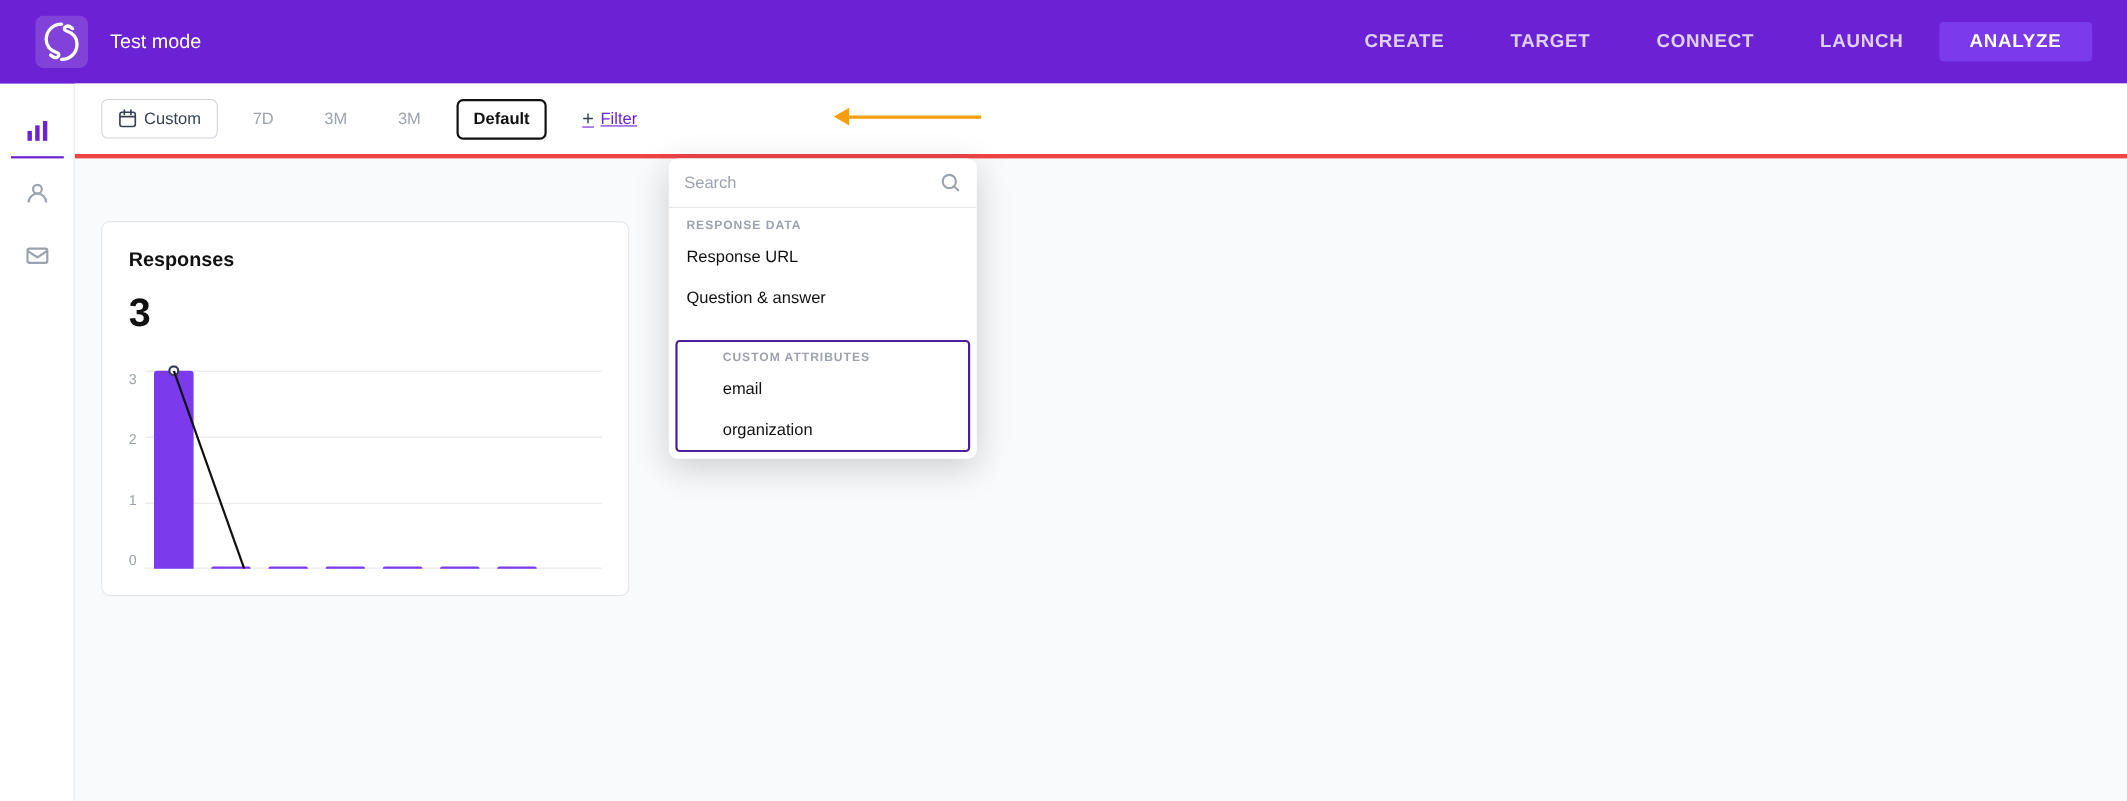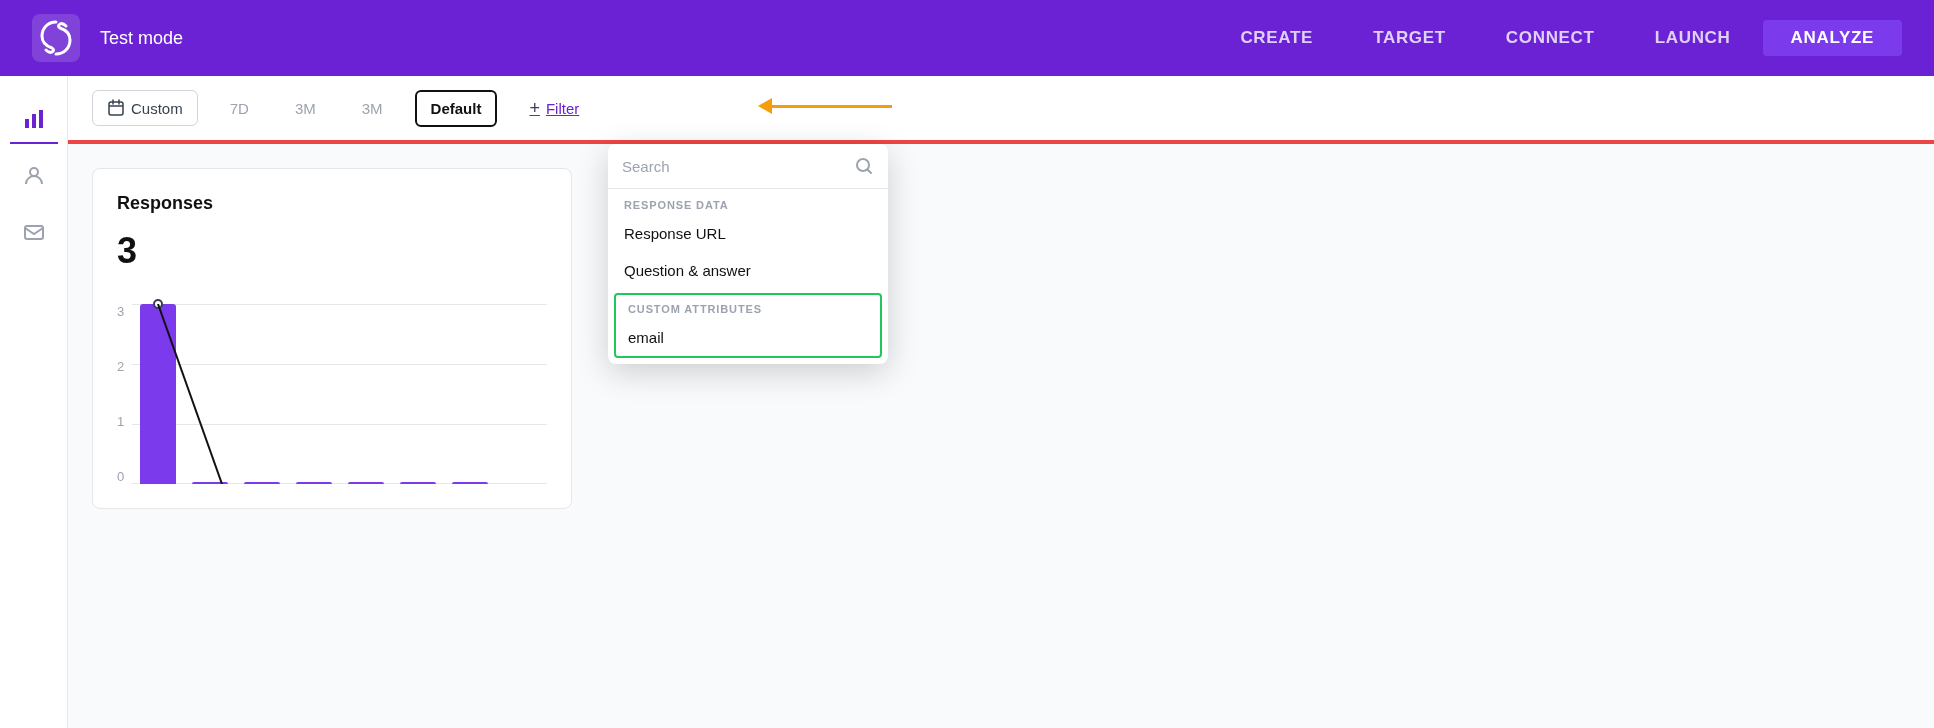--- a/index.html
+++ b/index.html
@@ -139,20 +139,21 @@
     
     .chart-area {
       padding: 24px;
     }
     .chart-card {
       background: #fff;
       border-radius: 8px;
       border: 1px solid #e5e7eb;
       padding: 24px;
       width: 480px;
+      margin-top: 33px;
     }
     .chart-title {
       font-size: 18px;
       font-weight: 700;
       margin-bottom: 16px;
       color: #111;
     }
     .chart-number {
       font-size: 36px;
       font-weight: 700;
@@ -220,23 +221,24 @@
       padding: 10px 16px 4px;
       text-transform: uppercase;
     }
     .dropdown-item {
       padding: 10px 16px;
       font-size: 15px;
       color: #111;
       cursor: pointer;
     }
     .custom-attrs-section {
-      border: 2px solid #22c55e;
+      border: 2px solid #4c1d95;
       border-radius: 4px;
-      margin: 4px 6px 6px;
+      margin: 20px 6px 6px;
+      padding-left: 29px;
     }
     .custom-attrs-section .dropdown-section-label {
       padding: 8px 12px 4px;
     }
     .custom-attrs-section .dropdown-item {
       padding: 10px 12px;
     }
 
     
     .orange-arrow {
@@ -387,17 +389,18 @@
       <div>
         <div class="dropdown-section-label">RESPONSE DATA</div>
         <div class="dropdown-item">Response URL</div>
         <div class="dropdown-item">Question &amp; answer</div>
       </div>
 
 
       <div class="custom-attrs-section">
         <div class="dropdown-section-label">CUSTOM ATTRIBUTES</div>
         <div class="dropdown-item">email</div>
+        <div class="dropdown-item">organization</div>
       </div>
     </div>
 
   </main>
 </div>
 
 </body></html>

